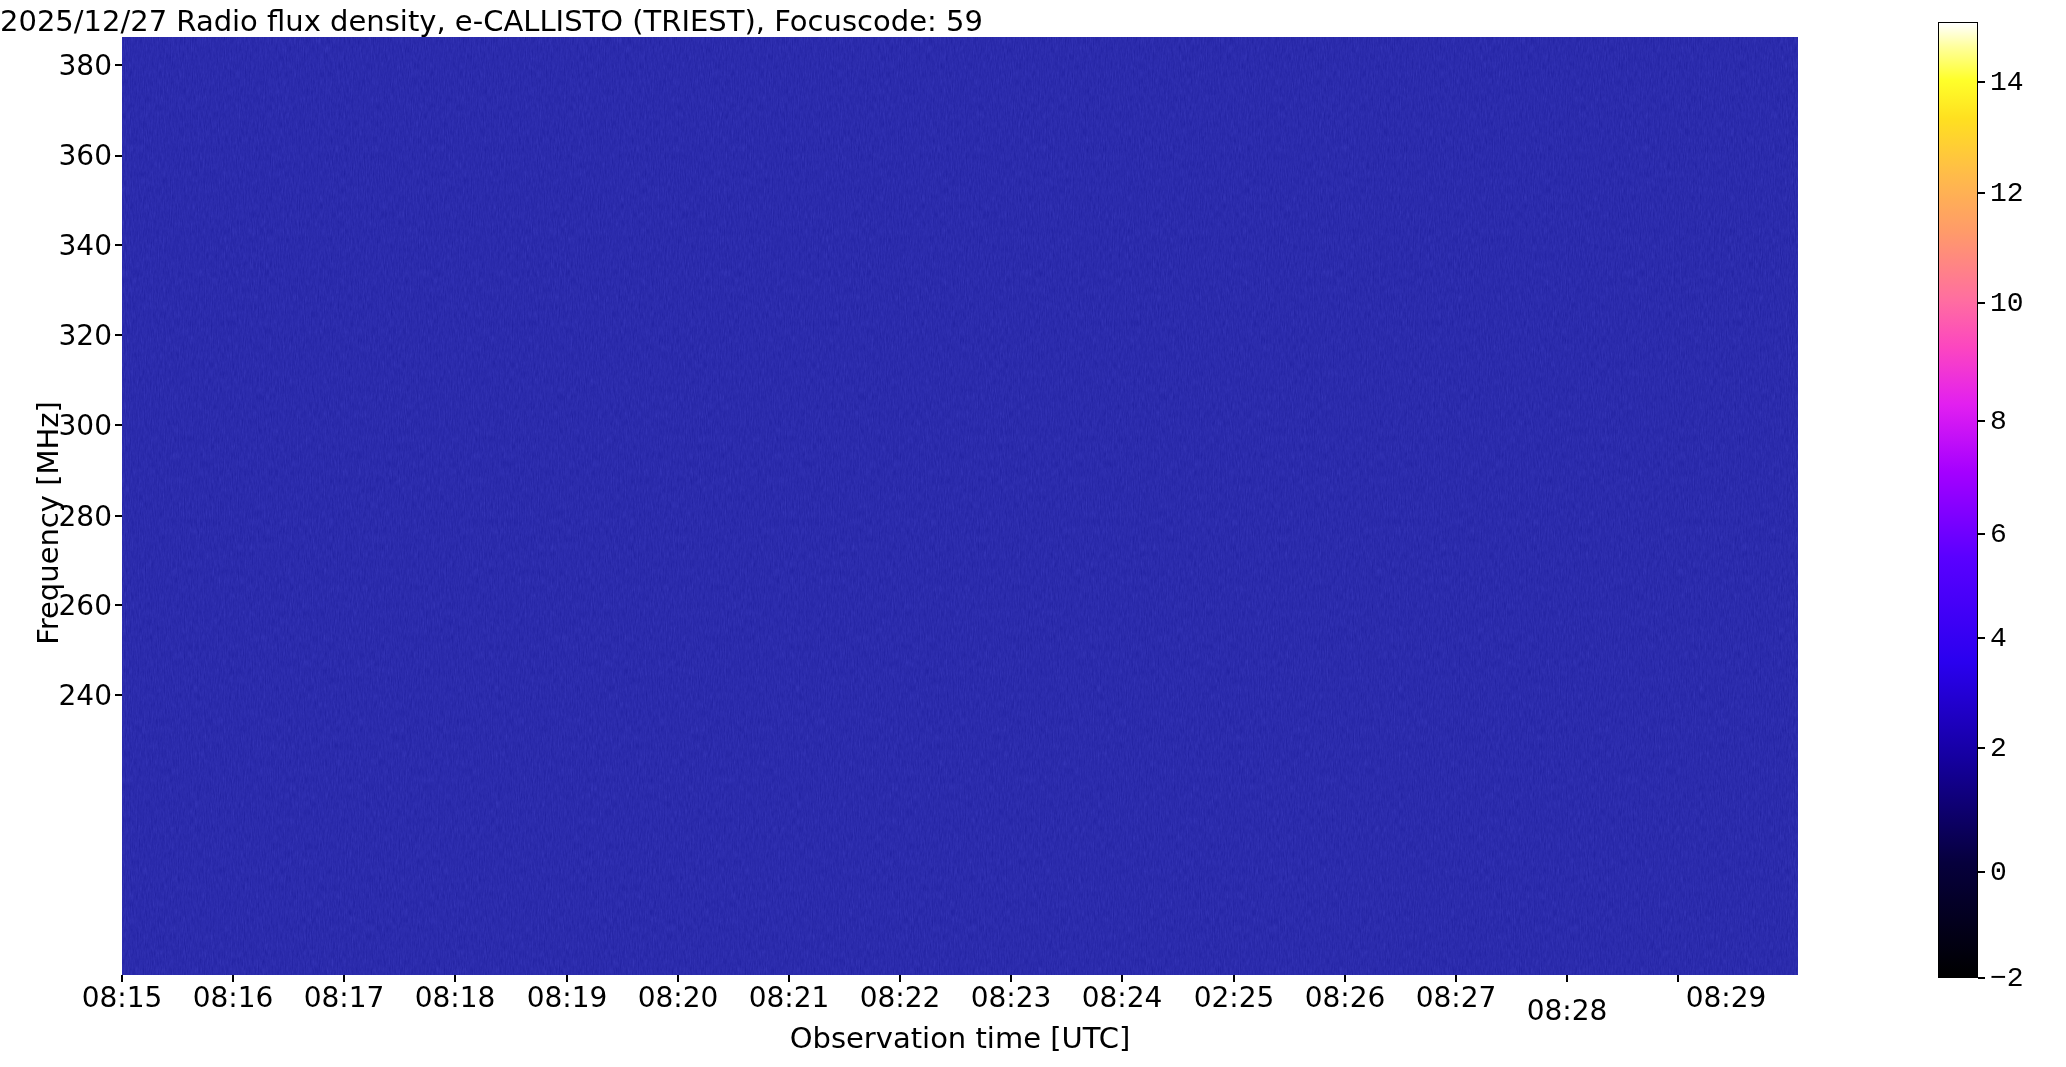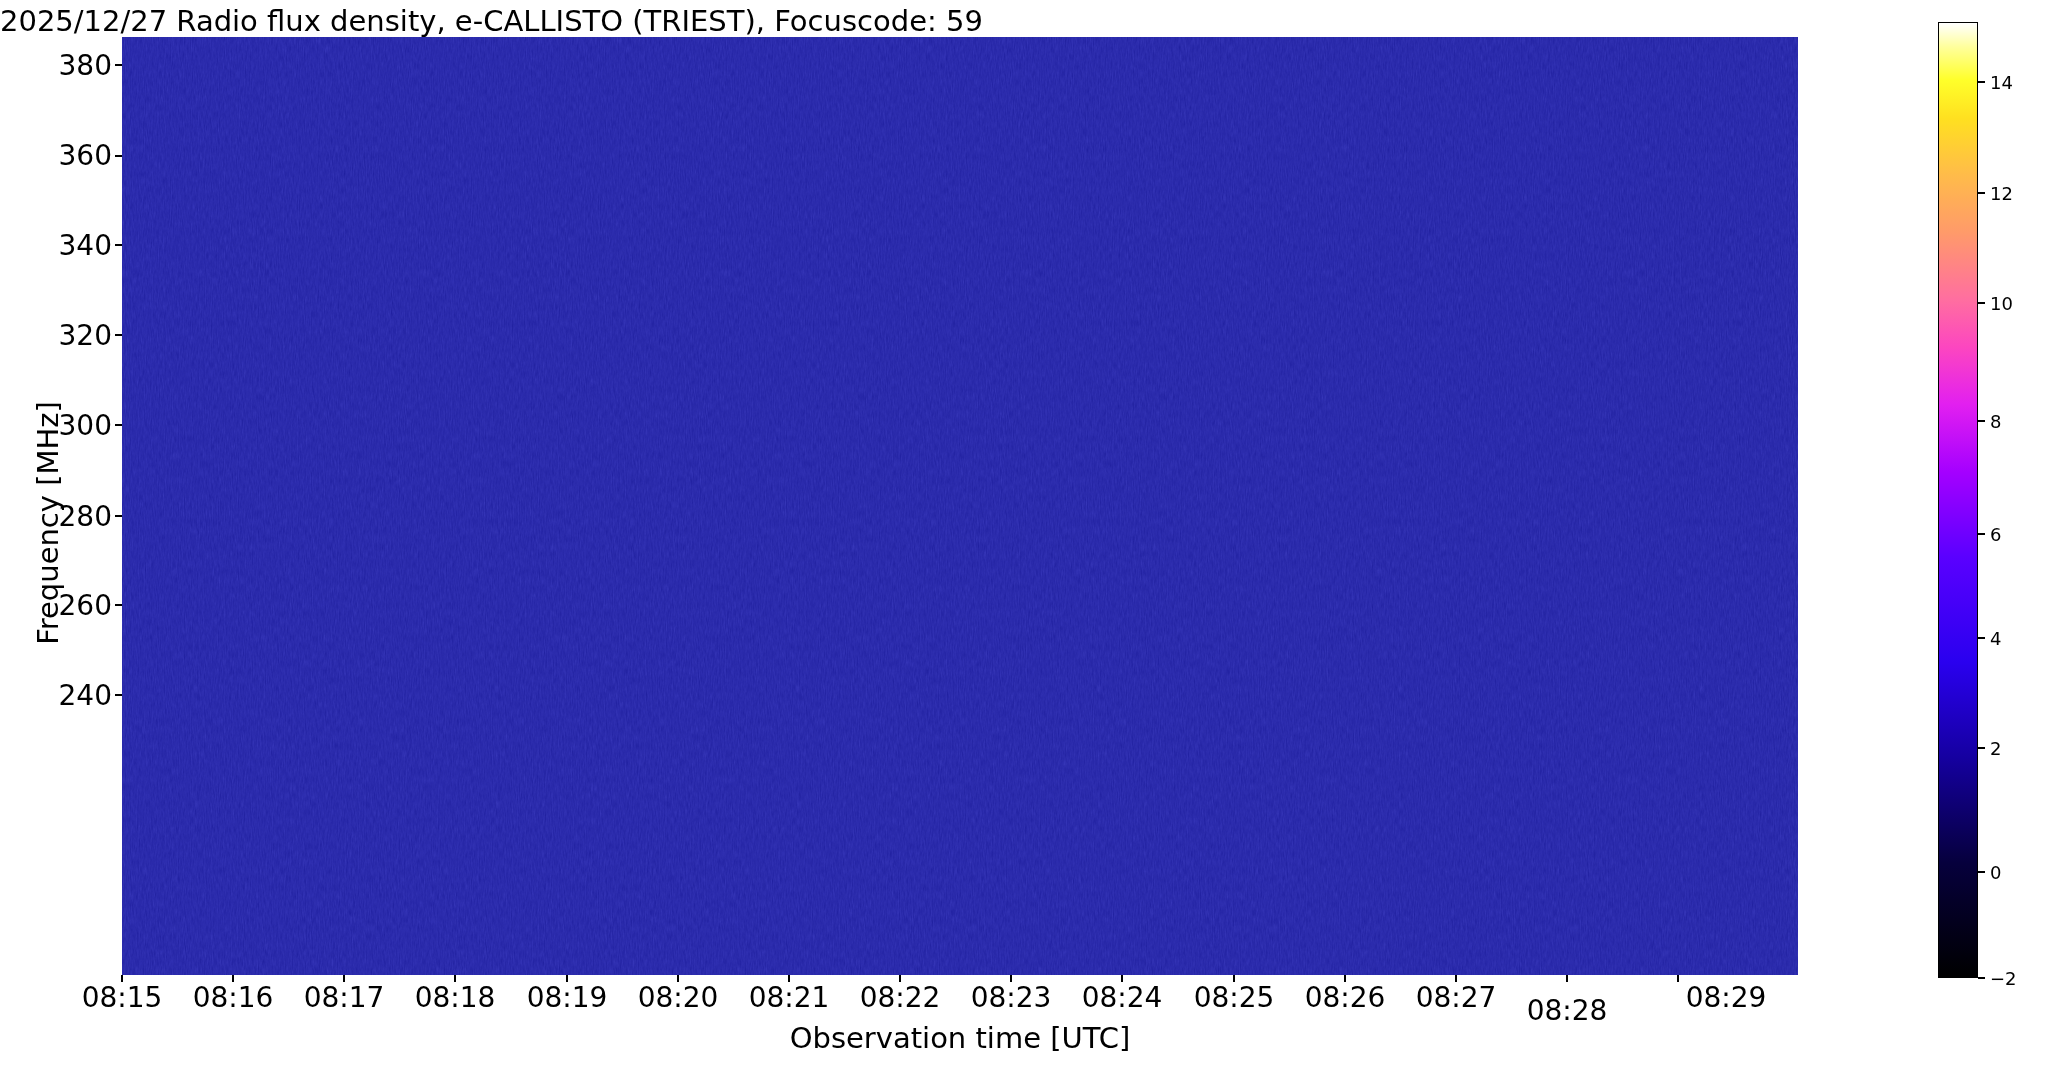--- a/index.html
+++ b/index.html
@@ -147,23 +147,24 @@
     position: absolute;
     left: 40px;
     width: 7px;
     height: 2px;
     background: #000000;
     transform: translateY(-50%);
   }
   .cbtick-label {
     position: absolute;
     left: 52px;
-    font-size: 18px;
-    transform: translateY(-50%);
-    white-space: nowrap;
+    font-size: 28px;
+    transform: translateY(-50%);
+    white-space: nowrap;
+    font-family: Liberation Mono, monospace;
   }
 </style>
 </head>
 <body>
 
 <div id="figure">
 
   <div id="chart-title">2025/12/27  Radio flux density, e-CALLISTO (TRIEST), Focuscode: 59</div>
 
   <div id="plot-area">
@@ -221,21 +222,21 @@
   <div class="xtick-col" style="left:678px;">08:20</div>
   <div class="xtick-mark" style="left:789px;"></div>
   <div class="xtick-col" style="left:789px;">08:21</div>
   <div class="xtick-mark" style="left:900px;"></div>
   <div class="xtick-col" style="left:900px;">08:22</div>
   <div class="xtick-mark" style="left:1011px;"></div>
   <div class="xtick-col" style="left:1011px;">08:23</div>
   <div class="xtick-mark" style="left:1122px;"></div>
   <div class="xtick-col" style="left:1122px;">08:24</div>
   <div class="xtick-mark" style="left:1234px;"></div>
-  <div class="xtick-col" style="left:1234px;">08:25</div>
+  <div class="xtick-col" style="left:1234px;">02:25</div>
   <div class="xtick-mark" style="left:1345px;"></div>
   <div class="xtick-col" style="left:1345px;">08:26</div>
   <div class="xtick-mark" style="left:1456px;"></div>
   <div class="xtick-col" style="left:1456px;">08:27</div>
   <div class="xtick-mark" style="left:1567px;"></div>
   <div class="xtick-col" style="left:1567px;margin-top:13px;">08:28</div>
   <div class="xtick-mark" style="left:1678px;"></div>
   <div class="xtick-col" style="left:1726px;">08:29</div>
 
   <div id="ylabel">Frequency [MHz]</div>

